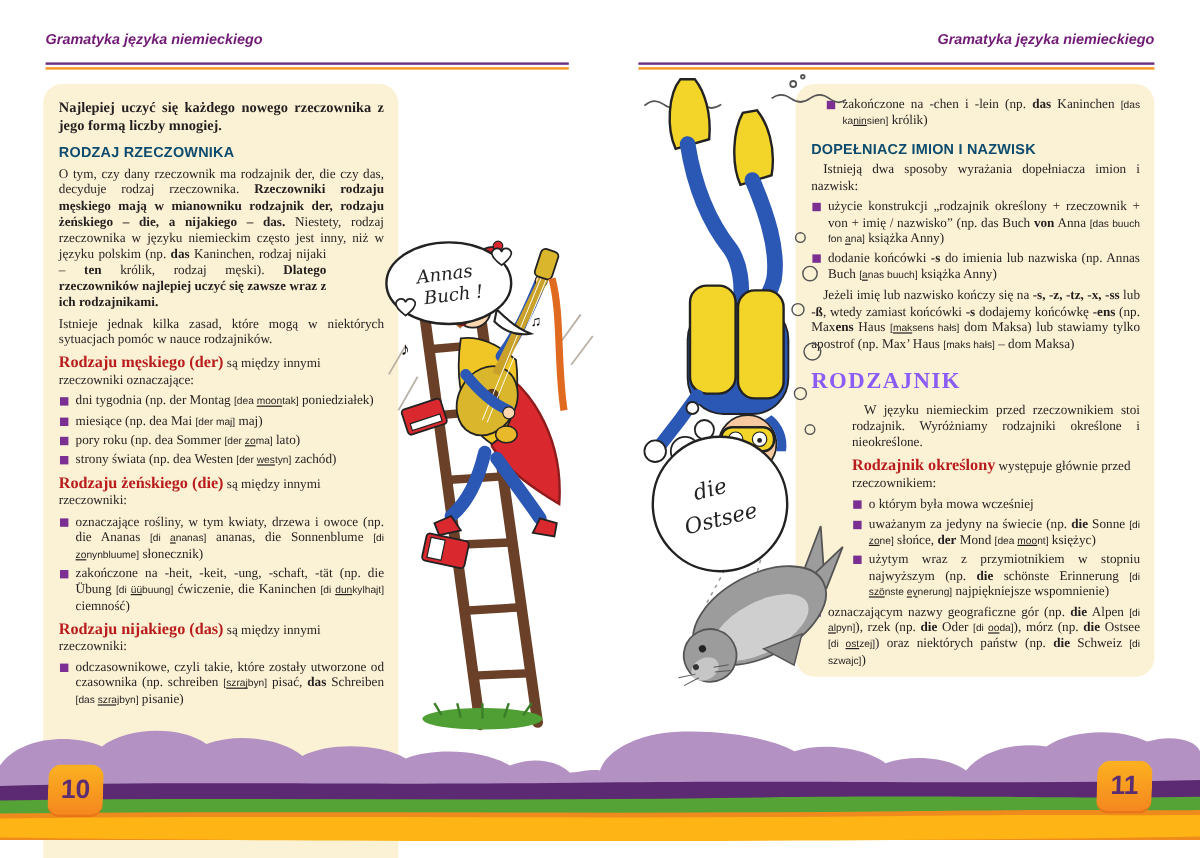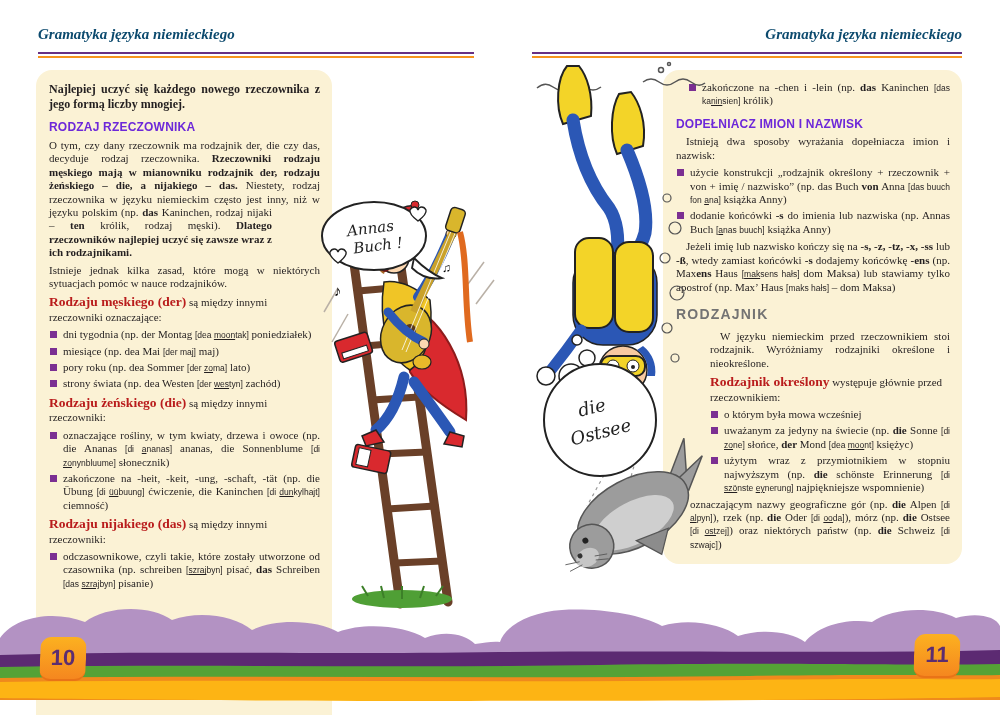--- a/index.html
+++ b/index.html
@@ -1,42 +1,42 @@
 <!DOCTYPE html>
 <html><head>
 <meta charset="utf-8">
 <style>
   html,body{margin:0;padding:0}
   body{
     width:1000px;height:715px;position:relative;background:#ffffff;
     font-family:"Liberation Serif",serif;color:#231f20;overflow:hidden;
   }
   
-  .hdr{position:absolute;top:26px;font-family:Liberation Serif, serif;
-       font-style:italic;font-weight:bold;font-size:15px;color:#0c4a6e;}
+  .hdr{position:absolute;top:26px;font-family:Liberation Sans, sans-serif;
+       font-style:italic;font-weight:bold;font-size:12px;color:#701a75;}
   .hdr-l{left:38px}
   .hdr-r{right:38px}
   .rule{position:absolute;top:52px;height:2px;background:transparent;
         border-top:2.5px solid #683083;border-bottom:2px solid #f7941d;}
   .rule-l{left:38px;width:436px}
   .rule-r{left:532px;width:430px}
 
   
   .panel{position:absolute;top:70px;background:#fbf2d5;border-radius:16px;
          padding:8px 12px 8px 13px;box-sizing:border-box;font-size:11px;
          line-height:1.22;text-align:justify;overflow:hidden;z-index:1;}
   .panel-left{left:36px;width:296px;height:676px}
   .panel-right{left:663px;width:299px;height:494px}
 
   .panel p{margin:4px 0}
   .intro{font-weight:bold;font-size:12px;margin:2px 0 7px;}
   .sect-title{font-family:"Liberation Sans",sans-serif;font-weight:bold;
-              color:#6d28d9;font-size:12px;margin:9px 0 3px;text-align:left;letter-spacing:.2px}
-  .big-title{font-family:Liberation Sans, sans-serif;font-weight:bold;
-             color:#737373;font-size:14px;letter-spacing:1.2px;margin:12px 0 7px;text-align:left}
+              color:#0c4a6e;font-size:12px;margin:9px 0 3px;text-align:left;letter-spacing:.2px}
+  .big-title{font-family:Liberation Serif, serif;font-weight:bold;
+             color:#8b5cf6;font-size:19px;letter-spacing:1.2px;margin:12px 0 7px;text-align:left}
   .ghead{margin:8px 0 2px;text-align:left}
   .gh{font-weight:bold;color:#b91c1c;font-size:13.5px;font-family:"Liberation Serif",serif}
   .b{font-weight:bold}
   .pr{font-family:"Liberation Sans",sans-serif;font-size:8.5px}
   .u{text-decoration:underline}
   .ind1{text-indent:10px}
   .fl-r{float:right;width:48px;height:54px}
   .fl-l{float:left;width:34px;height:142px}
 
   ul.blist{list-style:none;margin:2px 0;padding:0}

